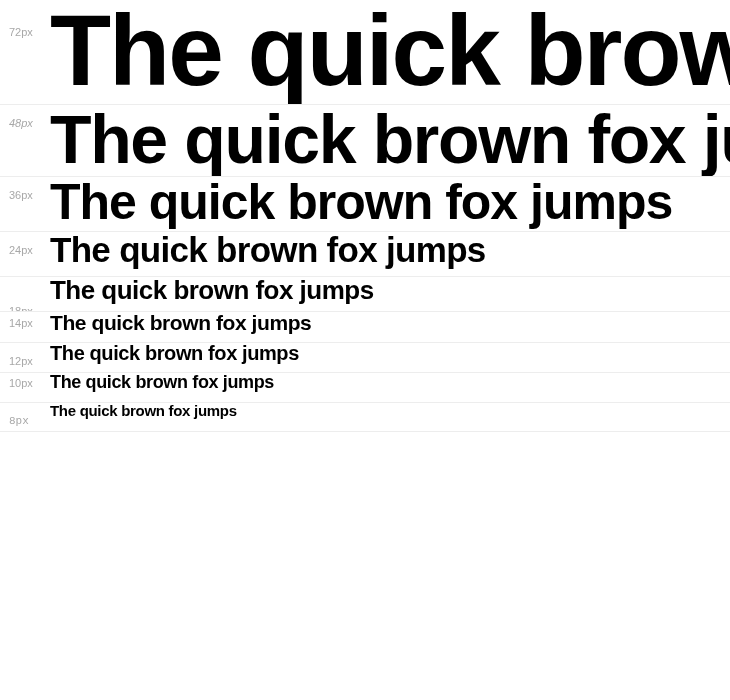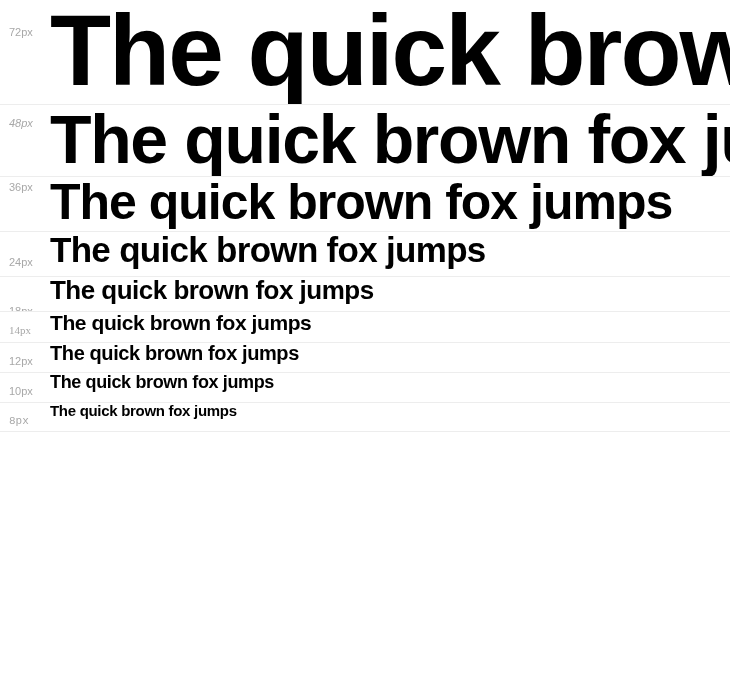--- a/index.html
+++ b/index.html
@@ -49,40 +49,40 @@
 <div class="waterfall" id="waterfall">
     <div class="row" style="height: 105px; border-bottom-color: rgb(237, 237, 237);">
       <span class="size-label" style="top: 26px; color: rgb(168, 168, 168);">72px</span>
       <span class="sample" style="font-size: 100px; color: rgb(0, 0, 0);">The quick brown fox jumps</span>
     </div>
     <div class="row" style="height: 72px; border-bottom-color: rgb(237, 237, 237);">
       <span class="size-label" style="top: 12px; color: rgb(168, 168, 168); font-style: italic;">48px</span>
       <span class="sample" style="font-size: 68px; color: rgb(0, 0, 0);">The quick brown fox jumps</span>
     </div>
     <div class="row" style="height: 55px; border-bottom-color: rgb(237, 237, 237);">
-      <span class="size-label" style="top: 4px; color: rgb(168, 168, 168);">36px</span>
+      <span class="size-label" style="top: 12px; color: rgb(168, 168, 168);">36px</span>
       <span class="sample" style="font-size: 50px; color: rgb(0, 0, 0);">The quick brown fox jumps</span>
     </div>
     <div class="row" style="height: 45px; border-bottom-color: rgb(237, 237, 237);">
-      <span class="size-label" style="top: 12px; color: rgb(168, 168, 168); margin-top: 12px;">24px</span>
+      <span class="size-label" style="top: 12px; color: rgb(168, 168, 168);">24px</span>
       <span class="sample" style="font-size: 35px; color: rgb(0, 0, 0);">The quick brown fox jumps</span>
     </div>
     <div class="row" style="height: 35px; border-bottom-color: rgb(237, 237, 237);">
       <span class="size-label" style="top: 28px; color: rgb(168, 168, 168);">18px</span>
       <span class="sample" style="font-size: 26px; color: rgb(0, 0, 0);">The quick brown fox jumps</span>
     </div>
     <div class="row" style="height: 31px; border-bottom-color: rgb(237, 237, 237);">
-      <span class="size-label" style="top: 12px; color: rgb(168, 168, 168); font-family: Liberation Serif, serif;">14px</span>
+      <span class="size-label" style="top: 5px; color: rgb(168, 168, 168);">14px</span>
       <span class="sample" style="font-size: 21px; color: rgb(0, 0, 0);">The quick brown fox jumps</span>
     </div>
     <div class="row" style="height: 30px; border-bottom-color: rgb(237, 237, 237);">
       <span class="size-label" style="top: 12px; color: rgb(168, 168, 168);">12px</span>
       <span class="sample" style="font-size: 20px; color: rgb(0, 0, 0);">The quick brown fox jumps</span>
     </div>
     <div class="row" style="height: 30px; border-bottom-color: rgb(237, 237, 237);">
-      <span class="size-label" style="top: 12px; color: rgb(168, 168, 168);">10px</span>
+      <span class="size-label" style="top: 4px; color: rgb(168, 168, 168);">10px</span>
       <span class="sample" style="font-size: 18px; color: rgb(0, 0, 0);">The quick brown fox jumps</span>
     </div>
     <div class="row" style="height: 29px; border-bottom-color: rgb(237, 237, 237);">
       <span class="size-label" style="top: 12px; color: rgb(168, 168, 168); font-family: Liberation Mono, monospace;">8px</span>
       <span class="sample" style="font-size: 15px; color: rgb(0, 0, 0);">The quick brown fox jumps</span>
     </div>
   </div>
 
 </body></html>

